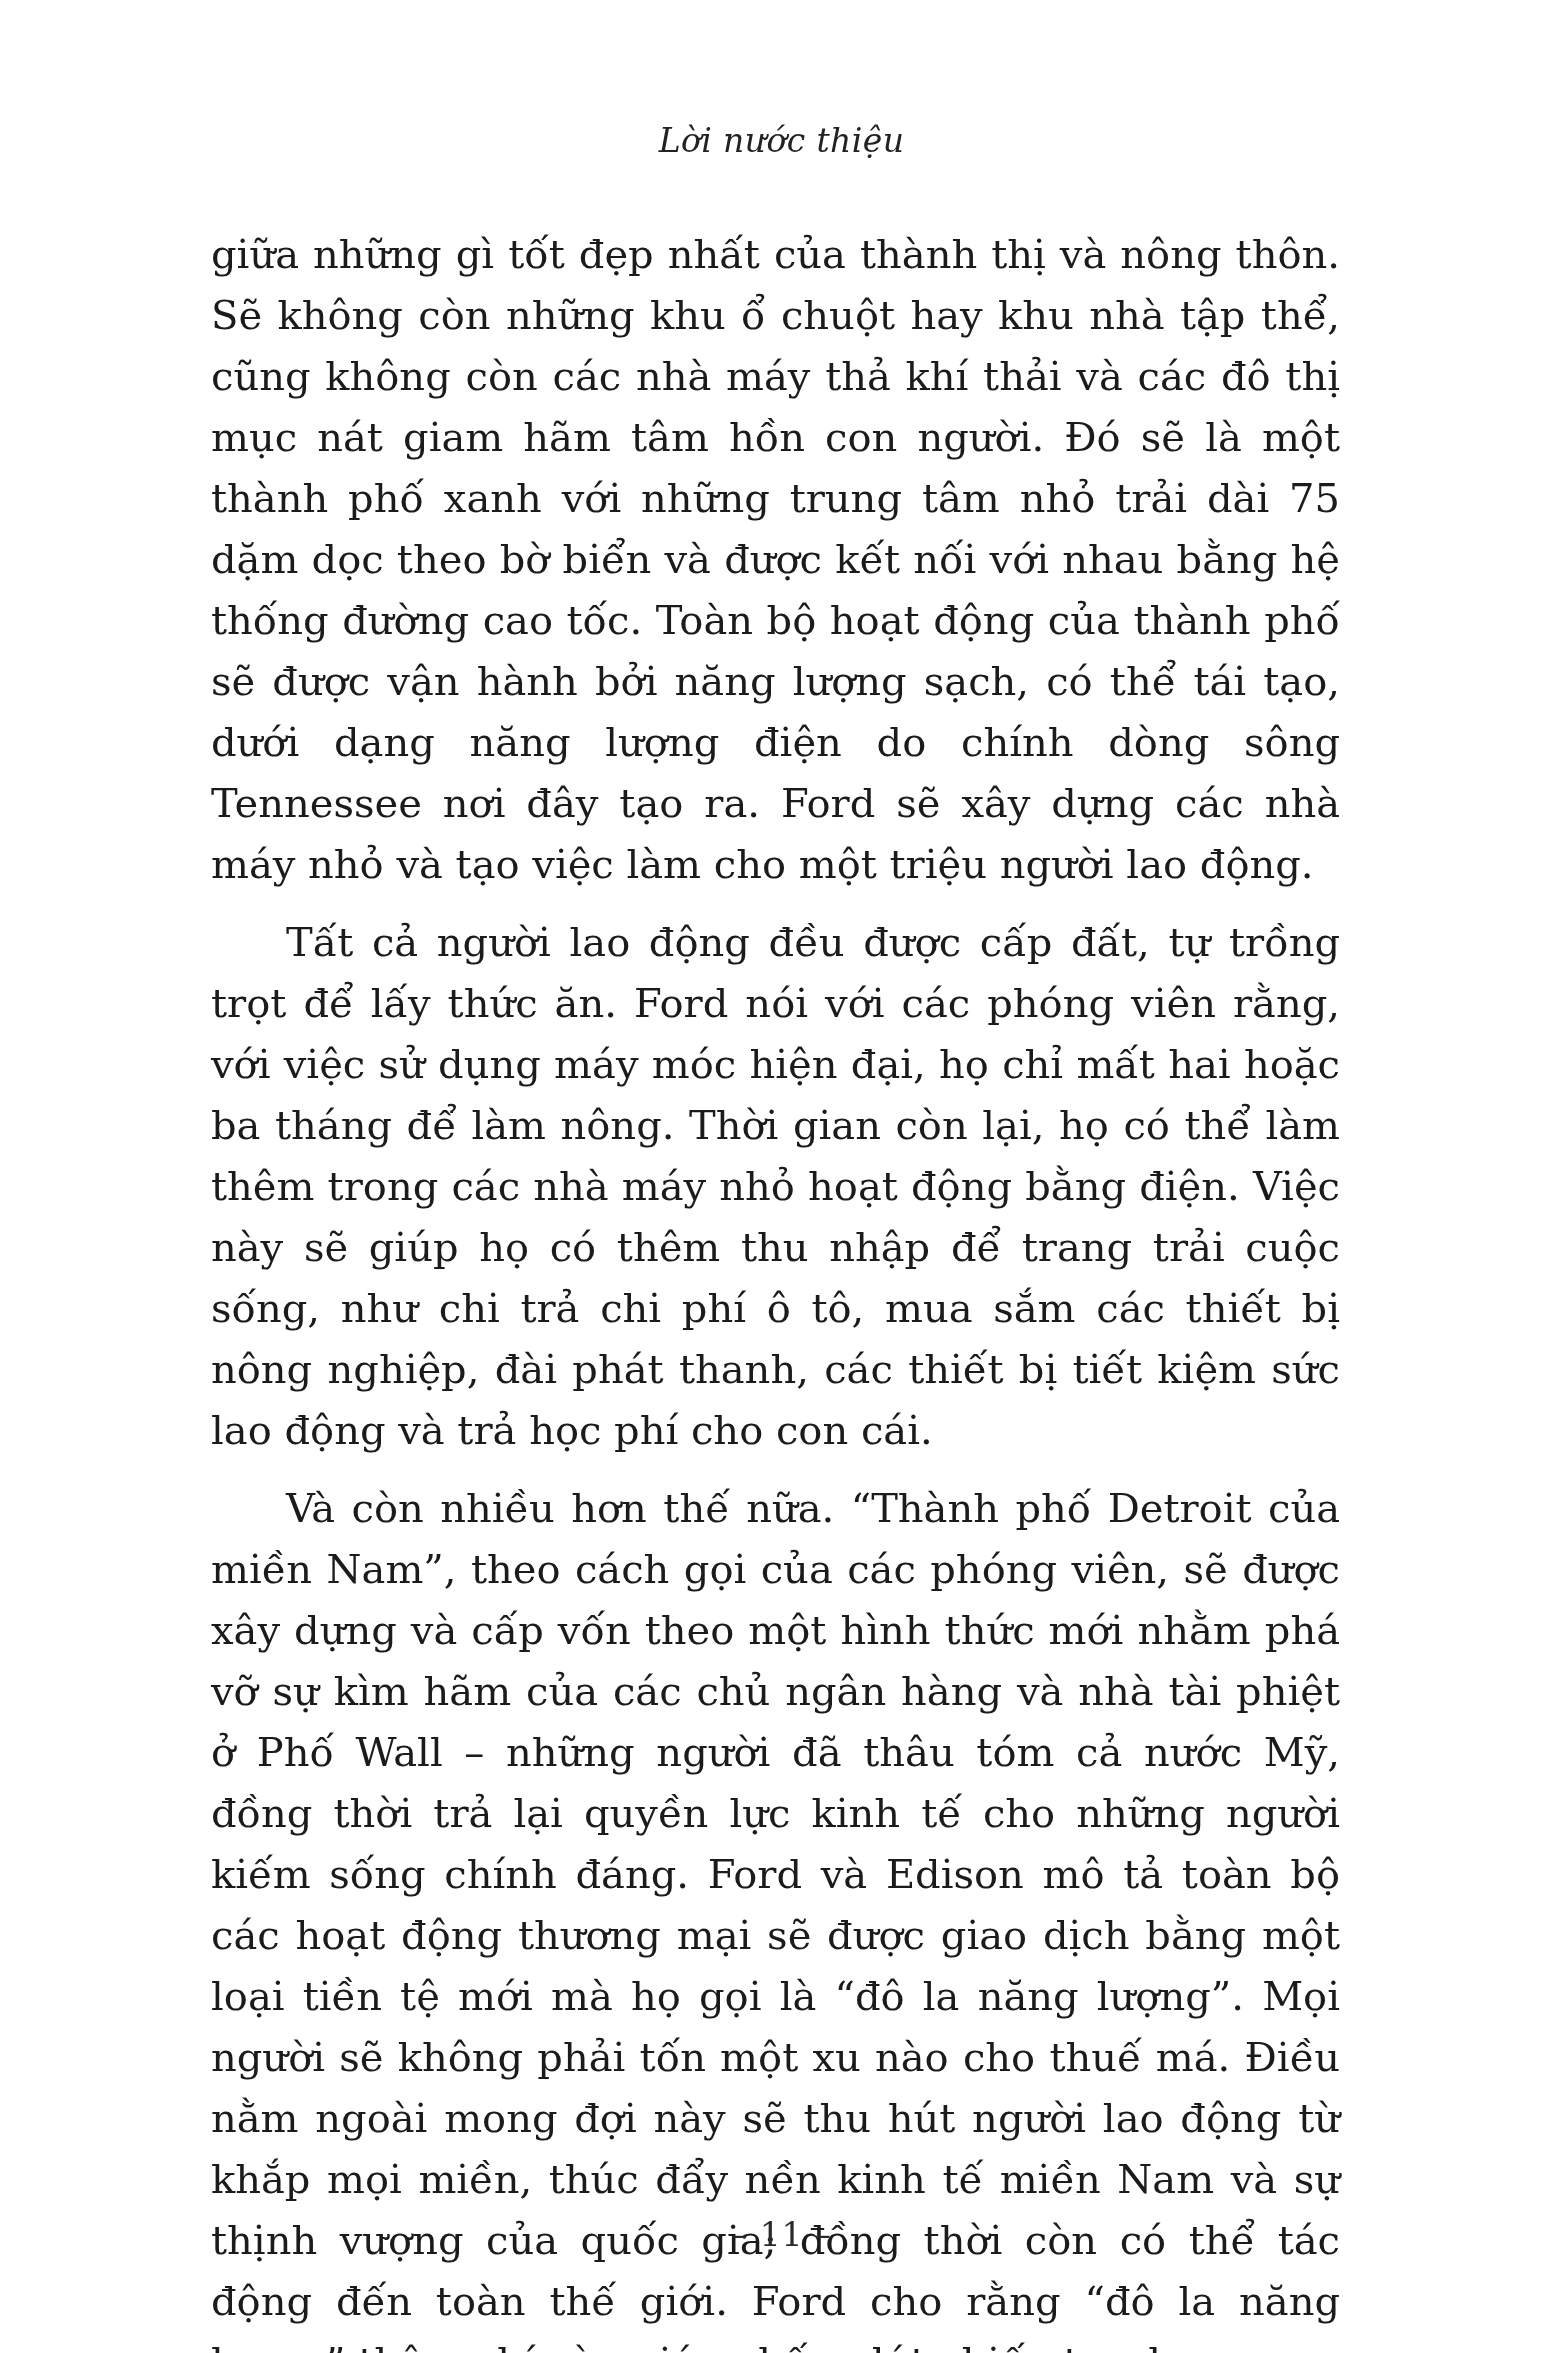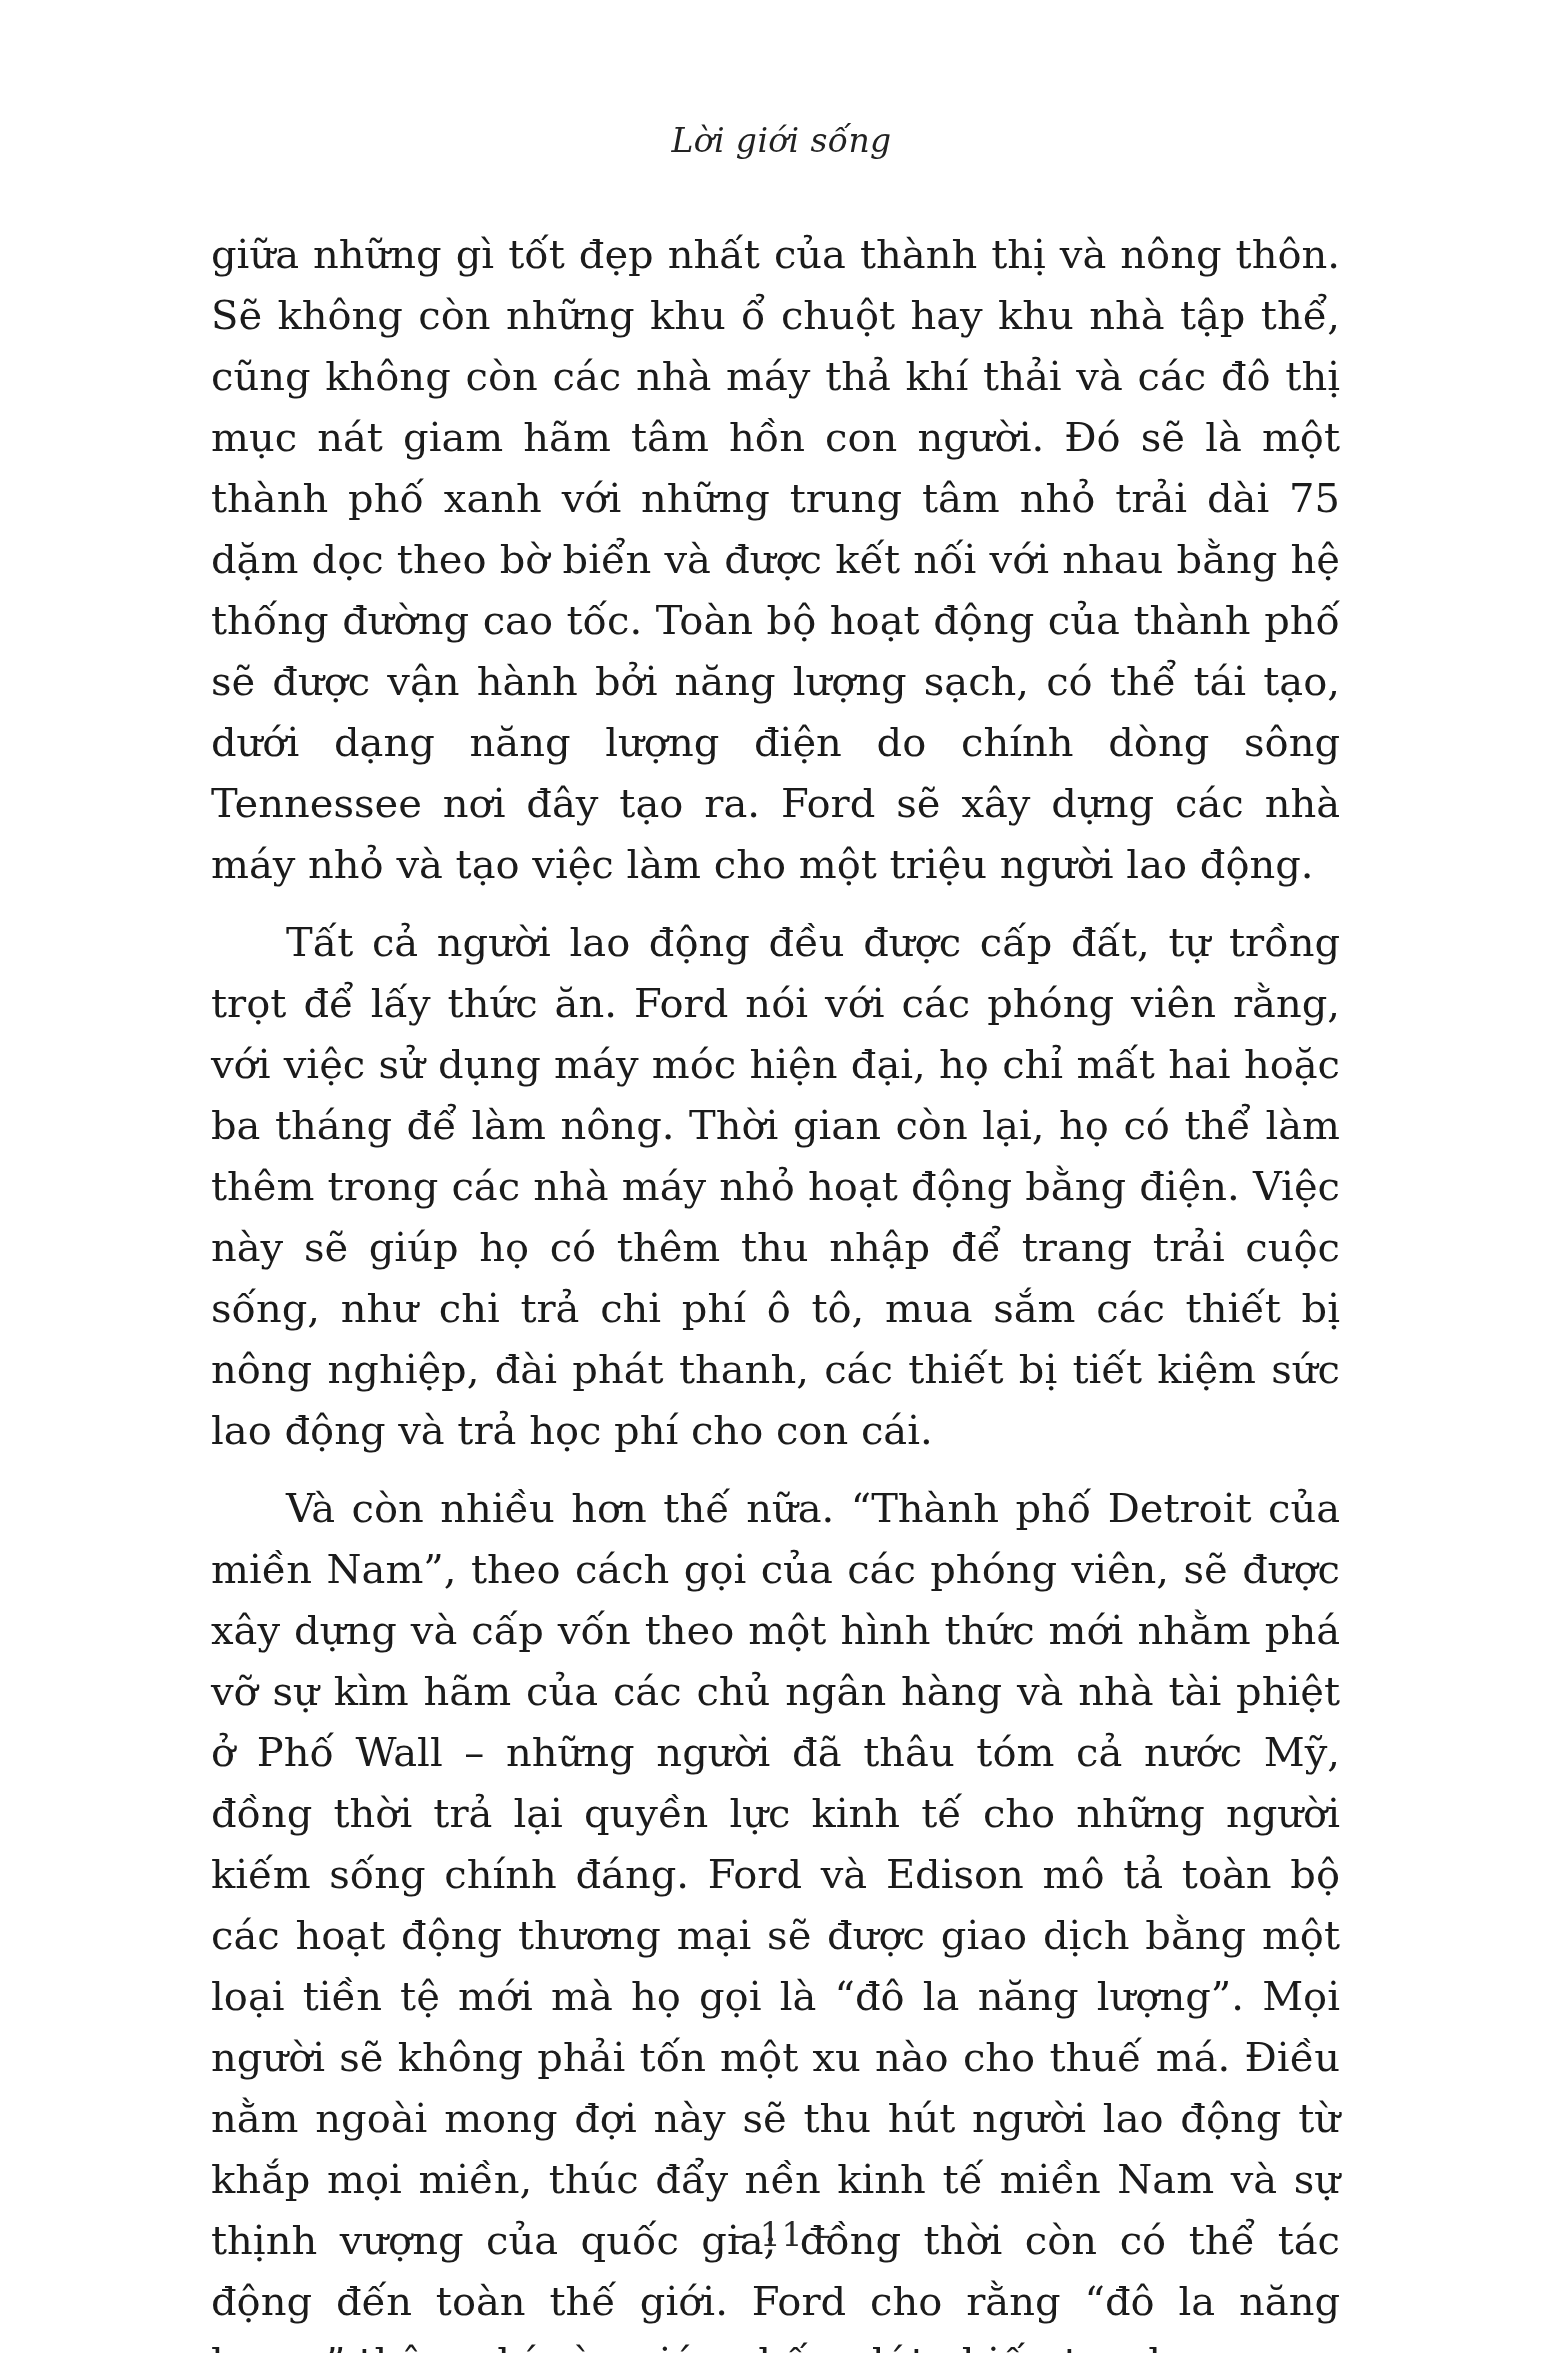--- a/index.html
+++ b/index.html
@@ -57,21 +57,21 @@
     font-size: 33px;
     color: #2a2a2a;
     letter-spacing: 0.8px;
   }
 </style>
 </head>
 <body>
 
 <div class="page">
 
-  <div class="running-head">Lời giới sống</div>
+  <div class="running-head">Lời nước thiệu</div>
 
   <div class="body-text">
     <p class="para">giữa những gì tốt đẹp nhất của thành thị và nông thôn. Sẽ không còn những khu ổ chuột hay khu nhà tập thể, cũng không còn các nhà máy thả khí thải và các đô thị mục nát giam hãm tâm hồn con người. Đó sẽ là một thành phố xanh với những trung tâm nhỏ trải dài 75 dặm dọc theo bờ biển và được kết nối với nhau bằng hệ thống đường cao tốc. Toàn bộ hoạt động của thành phố sẽ được vận hành bởi năng lượng sạch, có thể tái tạo, dưới dạng năng lượng điện do chính dòng sông Tennessee nơi đây tạo ra. Ford sẽ xây dựng các nhà máy nhỏ và tạo việc làm cho một triệu người lao động.</p>
     <p class="para indent">Tất cả người lao động đều được cấp đất, tự trồng trọt để lấy thức ăn. Ford nói với các phóng viên rằng, với việc sử dụng máy móc hiện đại, họ chỉ mất hai hoặc ba tháng để làm nông. Thời gian còn lại, họ có thể làm thêm trong các nhà máy nhỏ hoạt động bằng điện. Việc này sẽ giúp họ có thêm thu nhập để trang trải cuộc sống, như chi trả chi phí ô tô, mua sắm các thiết bị nông nghiệp, đài phát thanh, các thiết bị tiết kiệm sức lao động và trả học phí cho con cái.</p>
     <p class="para indent">Và còn nhiều hơn thế nữa. “Thành phố Detroit của miền Nam”, theo cách gọi của các phóng viên, sẽ được xây dựng và cấp vốn theo một hình thức mới nhằm phá vỡ sự kìm hãm của các chủ ngân hàng và nhà tài phiệt ở Phố Wall – những người đã thâu tóm cả nước Mỹ, đồng thời trả lại quyền lực kinh tế cho những người kiếm sống chính đáng. Ford và Edison mô tả toàn bộ các hoạt động thương mại sẽ được giao dịch bằng một loại tiền tệ mới mà họ gọi là “đô la năng lượng”. Mọi người sẽ không phải tốn một xu nào cho thuế má. Điều nằm ngoài mong đợi này sẽ thu hút người lao động từ khắp mọi miền, thúc đẩy nền kinh tế miền Nam và sự thịnh vượng của quốc gia; đồng thời còn có thể tác động đến toàn thế giới. Ford cho rằng “đô la năng lượng” thậm chí còn giúp chấm dứt chiến tranh.</p>
   </div>
 
   <div class="page-number">– 11 –</div>
 
 </div>

